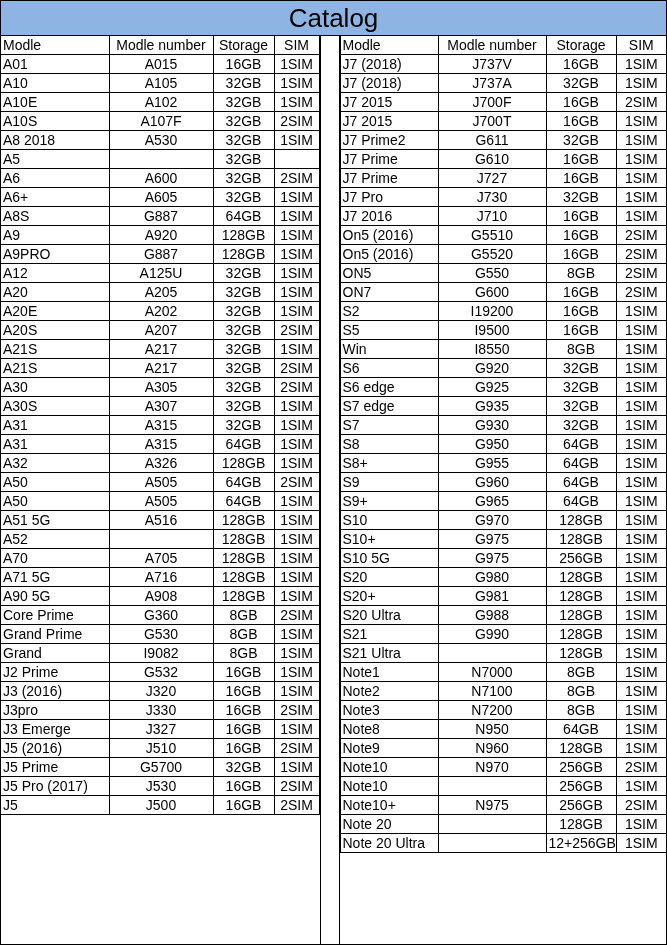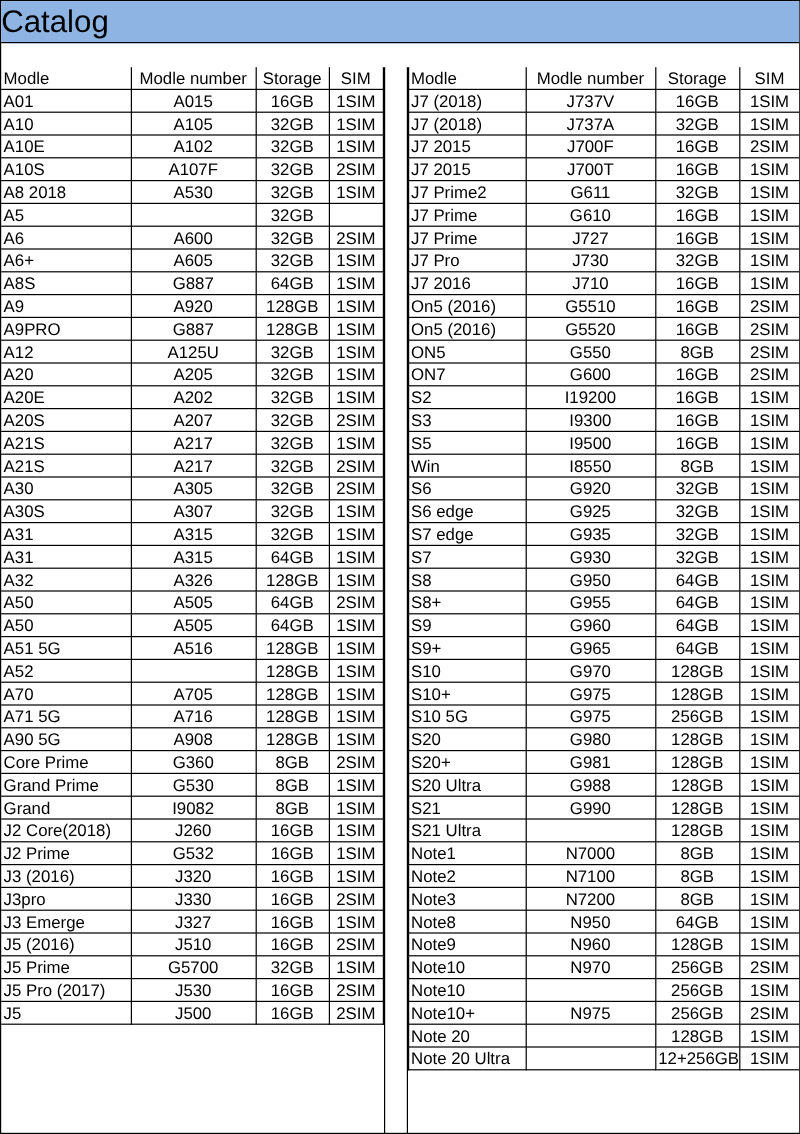--- a/index.html
+++ b/index.html
@@ -1,19 +1,19 @@
 <!DOCTYPE html>
 <html><head>
 <meta charset="utf-8">
 <style>
   html, body { margin: 0; padding: 0; background: #ffffff; }
   body { width: 667px; height: 945px; overflow: hidden; font-family: "Liberation Sans", sans-serif; color: #000; }
   .sheet { position: relative; width: 665px; height: 943px; border: 1px solid #000; background: #fff; }
-  .title { height: 34px; background: #8db4e2; border-bottom: 1px solid #000; text-align: left; font-size: 26px; line-height: 34px; }
-  .body { position: relative; display: flex; height: 772px; margin-top: 20px; }
+  .title { height: 34px; background: #8db4e2; border-bottom: 1px solid #000; text-align: center; font-size: 26px; line-height: 34px; }
+  .body { position: relative; display: flex; height: 772px; }
   .tbl { border-collapse: collapse; table-layout: fixed; font-size: 14px; }
   .tbl td { border: 1px solid #000; height: 18px; line-height: 18px; padding: 0 2px; white-space: nowrap; overflow: hidden; }
   .tbl td.c { text-align: center; }
   .tbl td.l { text-align: left; }
   .left { width: 318px; }
   .gap { width: 22px; border-left: 1px solid #000; border-right: 1px solid #000; box-sizing: border-box; height: 908px; }
   .right { width: 326px; }
   .tbl tr:first-child td { border-top: none; }
   .left tr td:first-child { border-left: none; }
   .right tr td:last-child { border-right: none; }
@@ -225,26 +225,20 @@
             <td class="c">8GB</td>
             <td class="c">1SIM</td>
           </tr>
           <tr>
             <td class="l">Grand</td>
             <td class="c">I9082</td>
             <td class="c">8GB</td>
             <td class="c">1SIM</td>
           </tr>
           <tr>
-            <td class="l">J2 Core(2018)</td>
-            <td class="c">J260</td>
-            <td class="c">16GB</td>
-            <td class="c">1SIM</td>
-          </tr>
-          <tr>
             <td class="l">J2 Prime</td>
             <td class="c">G532</td>
             <td class="c">16GB</td>
             <td class="c">1SIM</td>
           </tr>
           <tr>
             <td class="l">J3 (2016)</td>
             <td class="c">J320</td>
             <td class="c">16GB</td>
             <td class="c">1SIM</td>
@@ -381,26 +375,20 @@
               <td class="c">16GB</td>
               <td class="c">2SIM</td>
             </tr>
             <tr>
               <td class="l">S2</td>
               <td class="c">I19200</td>
               <td class="c">16GB</td>
               <td class="c">1SIM</td>
             </tr>
             <tr>
-              <td class="l">S3</td>
-              <td class="c">I9300</td>
-              <td class="c">16GB</td>
-              <td class="c">1SIM</td>
-            </tr>
-            <tr>
               <td class="l">S5</td>
               <td class="c">I9500</td>
               <td class="c">16GB</td>
               <td class="c">1SIM</td>
             </tr>
             <tr>
               <td class="l">Win</td>
               <td class="c">I8550</td>
               <td class="c">8GB</td>
               <td class="c">1SIM</td>

